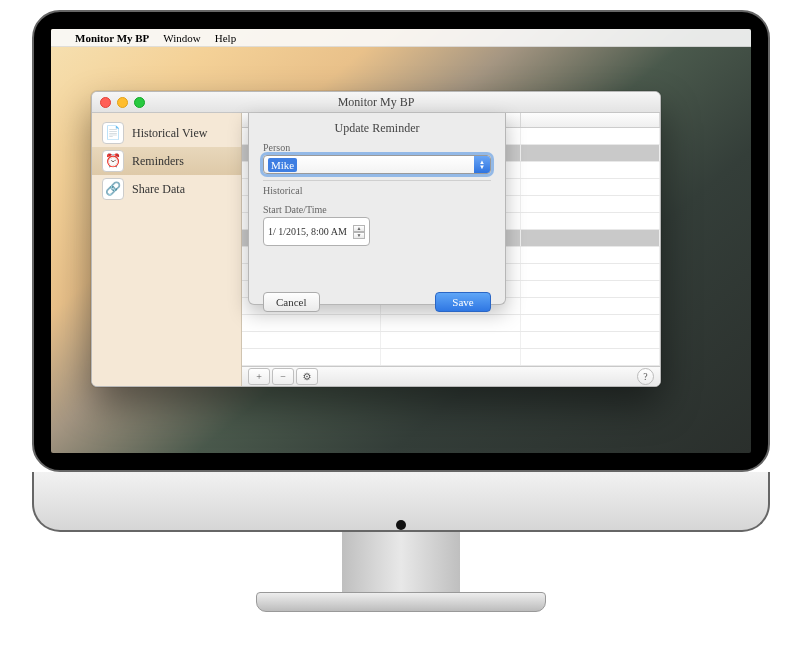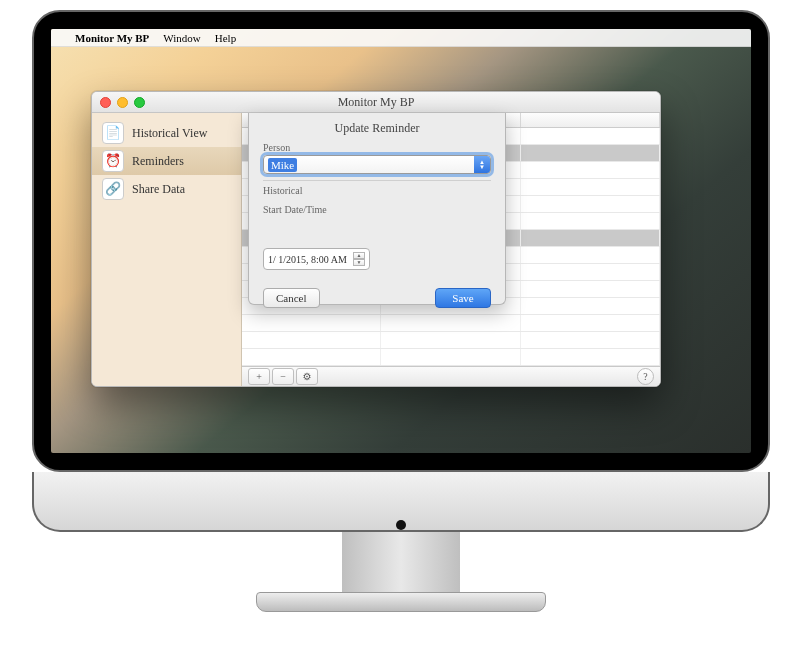--- a/index.html
+++ b/index.html
@@ -55,26 +55,26 @@
   .sheet{position:absolute;left:6px;top:0;width:258px;height:192px;background:#ececec;border:1px solid #b6b6b6;border-top:none;border-radius:0 0 6px 6px;box-shadow:0 8px 20px rgba(0,0,0,.25);padding:8px 14px 10px;z-index:5;}
   .sheet-title{text-align:center;font-size:12px;color:#444;margin-bottom:6px;}
   .fld-label{font-size:10px;color:#666;margin-bottom:2px;}
   .popup{width:100%;height:19px;background:linear-gradient(to bottom,#fff,#f3f3f3);border:1px solid #9a9a9a;border-radius:4px;display:flex;align-items:center;position:relative;padding:0 4px 0 4px;box-shadow:0 0 0 3px rgba(88,152,229,.6);}
   .popup .sel{background:#3e7ee2;color:#fff;padding:0 3px;border-radius:2px;font-size:11px;line-height:14px;}
   .popup-arrows{position:absolute;right:0;top:0;width:16px;height:100%;background:linear-gradient(to bottom,#6aa6f6,#2f74e0);border-radius:0 3px 3px 0;color:#fff;display:flex;flex-direction:column;align-items:center;justify-content:center;font-size:6px;line-height:5px;}
   .seg{display:flex;width:100%;height:18px;border:1px solid #a9a9a9;border-radius:4px;overflow:hidden;}
   .seg div{flex:1;display:flex;align-items:center;justify-content:center;font-size:10px;background:linear-gradient(to bottom,#fff,#eee);border-right:1px solid #bcbcbc;cursor:default;}
   .seg div:last-child{border-right:none;}
   .seg div.on{background:linear-gradient(to bottom,#5aa0f2,#2e74df);color:#fff;}
-  .dt{display:inline-flex;align-items:center;border:1px solid #b0b0b0;border-radius:4px;height:22px;background:#fff;padding:0 4px;font-size:10px;color:#333;position:relative;margin-top:31px;}
+  .dt{display:inline-flex;align-items:center;border:1px solid #b0b0b0;border-radius:4px;height:29px;background:#fff;padding:0 4px;font-size:10px;color:#333;position:relative;}
   .dt-step{margin-left:6px;width:12px;display:flex;flex-direction:column;}
   .dt-step span{height:7px;border:1px solid #b5b5b5;background:linear-gradient(to bottom,#fff,#e9e9e9);font-size:5px;line-height:5px;text-align:center;color:#666;}
   .sheet hr{border:none;border-top:1px solid #cfcfcf;margin:6px 0 4px;}
   .btnrow{display:flex;justify-content:space-between;margin-top:18px;}
-  .btn{height:20px;min-width:56px;padding:0 12px;border:1px solid #acacac;border-radius:4px;background:linear-gradient(to bottom,#fefefe,#eaeaea);font-size:11px;color:#333;display:flex;align-items:center;justify-content:center;cursor:default;}
+  .btn{height:20px;min-width:56px;padding:0 12px;border:1px solid #acacac;border-radius:4px;background:linear-gradient(to bottom,#fefefe,#eaeaea);font-size:11px;color:#333;display:flex;align-items:center;justify-content:center;cursor:default;margin-top:28px;}
   .btn.primary{background:linear-gradient(to bottom,#5fa6f7,#2f77e3);color:#fff;border-color:#2a66c5;}
 </style>
 </head>
 <body>
 
 <div class="imac">
   <div class="bezel">
     <div class="screen">
 
       <div class="menubar">

